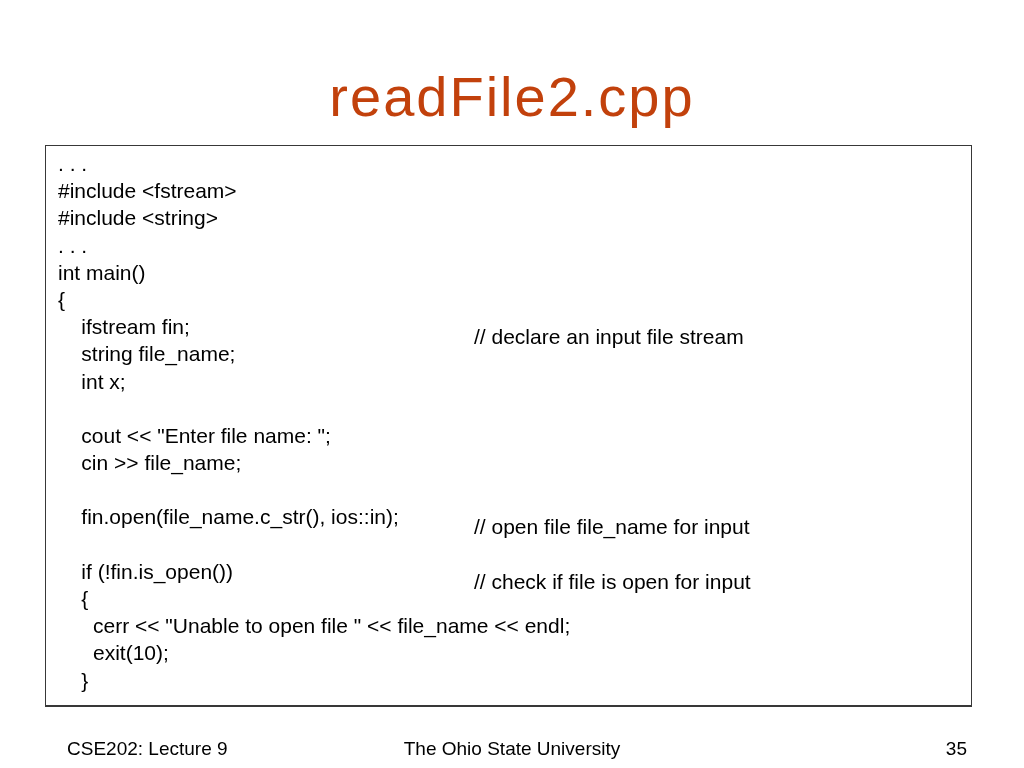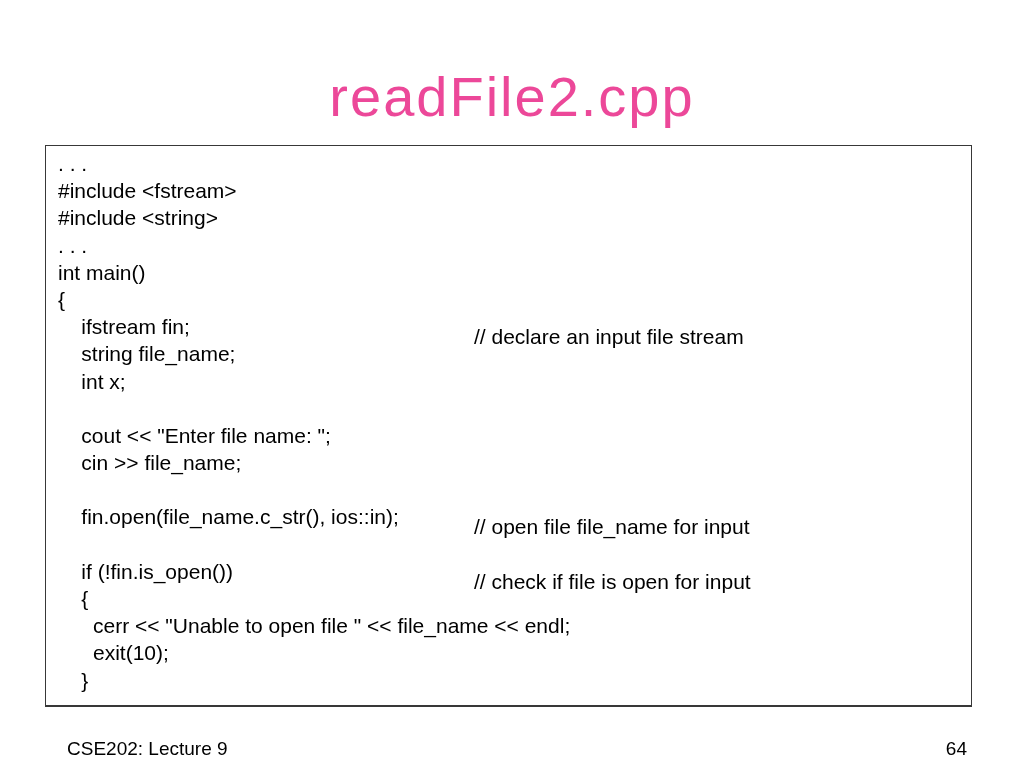--- a/index.html
+++ b/index.html
@@ -21,21 +21,21 @@
   }
   .slide-title {
     position: absolute;
     top: 64px;
     left: 0;
     width: 100%;
     text-align: center;
     font-size: 56px;
     font-weight: 400;
     letter-spacing: 2px;
-    color: #ec4899;
+    color: #c2410c;
     white-space: nowrap;
   }
   .code-box {
     position: absolute;
     left: 45px;
     top: 145px;
     width: 927px;
     height: 562px;
     box-sizing: border-box;
     border: 1.5px solid #383838;
@@ -89,17 +89,18 @@
 </head>
 <body>
 
 <div class="slide">
 
   <div class="slide-title">readFile2.cpp</div>
 
   <div class="code-box"><div class="code-line"><span class="code-text">. . .</span></div><div class="code-line"><span class="code-text">#include &lt;fstream&gt;</span></div><div class="code-line"><span class="code-text">#include &lt;string&gt;</span></div><div class="code-line"><span class="code-text">. . .</span></div><div class="code-line"><span class="code-text">int main()</span></div><div class="code-line"><span class="code-text">{</span></div><div class="code-line"><span class="code-text">    ifstream fin;</span><span class="code-comment">// declare an input file stream</span></div><div class="code-line"><span class="code-text">    string file_name;</span></div><div class="code-line"><span class="code-text">    int x;</span></div><div class="code-line"><span class="code-text"></span></div><div class="code-line"><span class="code-text">    cout &lt;&lt; "Enter file name: ";</span></div><div class="code-line"><span class="code-text">    cin &gt;&gt; file_name;</span></div><div class="code-line"><span class="code-text"></span></div><div class="code-line"><span class="code-text">    fin.open(file_name.c_str(), ios::in);</span><span class="code-comment">// open file file_name for input</span></div><div class="code-line"><span class="code-text"></span></div><div class="code-line"><span class="code-text">    if (!fin.is_open())</span><span class="code-comment">// check if file is open for input</span></div><div class="code-line"><span class="code-text">    {</span></div><div class="code-line"><span class="code-text">      cerr &lt;&lt; "Unable to open file " &lt;&lt; file_name &lt;&lt; endl;</span></div><div class="code-line"><span class="code-text">      exit(10);</span></div><div class="code-line"><span class="code-text">    }</span></div></div>
 
   <div class="footer">
+    <div class="footer-center">The Ohio State University</div>
     <div class="footer-left">CSE202: Lecture 9</div>
-    <div class="footer-right">64</div>
+    <div class="footer-right">35</div>
   </div>
 
 </div>
 
 </body></html>

